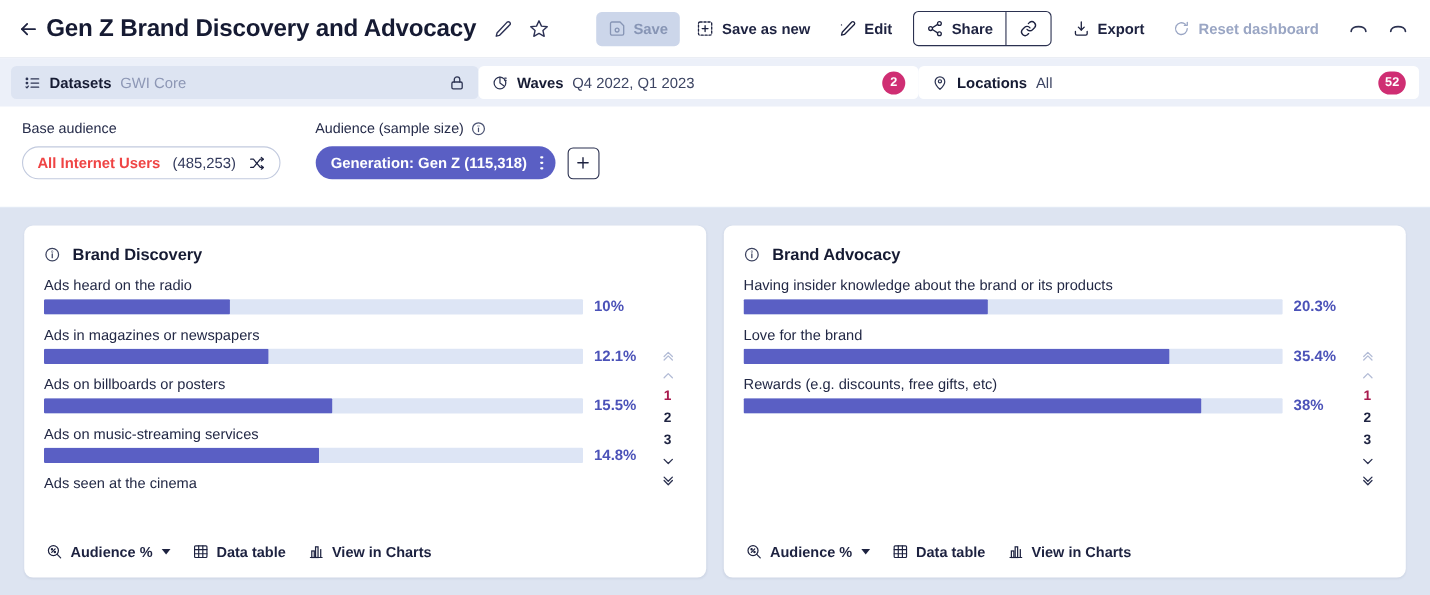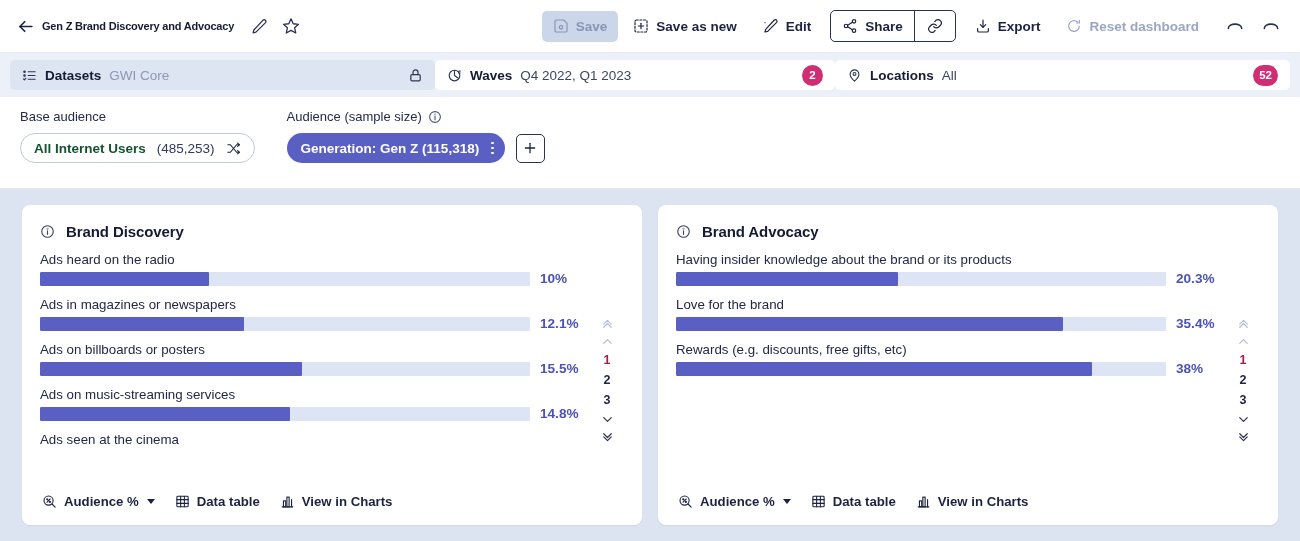--- a/index.html
+++ b/index.html
@@ -19,21 +19,21 @@
     padding: 0 16px 0 14px;
     background: #ffffff;
     border-bottom: 1px solid #e6eaf2;
   }
   .back-arrow {
     width: 22px; height: 22px; flex: 0 0 22px;
     display: flex; align-items: center; justify-content: center;
     color: #1e2340; cursor: pointer;
   }
   .dash-title {
-    font-size: 11px; font-weight: bold; color: #161b33;
+    font-size: 22px; font-weight: bold; color: #161b33;
     letter-spacing: -0.2px; margin-left: 6px; white-space: nowrap;
   }
   .icon-btn {
     width: 26px; height: 26px; display: flex; align-items: center; justify-content: center;
     color: #2c3154; cursor: pointer; flex: 0 0 auto;
   }
   .title-icons { display: flex; align-items: center; gap: 6px; margin-left: 12px; }
   .tb-spacer { flex: 1 1 auto; }
   .toolbar { display: flex; align-items: center; gap: 4px; }
   .tbtn {
@@ -91,21 +91,21 @@
   .aud-col { display: flex; flex-direction: column; }
   .aud-head {
     display: flex; align-items: center; gap: 6px;
     font-size: 13px; color: #252b49; margin-bottom: 9px;
   }
   .base-pill {
     display: flex; align-items: center; gap: 11px;
     height: 30px; padding: 0 13px; border: 1px solid #c2cade;
     border-radius: 16px; cursor: pointer; background: #fff;
   }
-  .base-pill .bp-name { font-size: 13.5px; font-weight: bold; color: #14532d; }
+  .base-pill .bp-name { font-size: 13.5px; font-weight: bold; color: #ef4444; }
   .base-pill .bp-count { font-size: 13.5px; color: #333a5c; }
   .aud-row { display: flex; align-items: center; gap: 11px; }
   .aud-pill {
     display: flex; align-items: center; gap: 8px;
     height: 30px; padding: 0 7px 0 14px; border-radius: 16px;
     background: #5a5fc4; color: #ffffff; cursor: pointer;
   }
   .aud-pill .ap-text { font-size: 13.5px; font-weight: bold; }
   .dots { display: flex; flex-direction: column; gap: 2.5px; padding: 0 4px; }
   .dots span { width: 2.6px; height: 2.6px; background: #fff; border-radius: 50%; display: block; }

